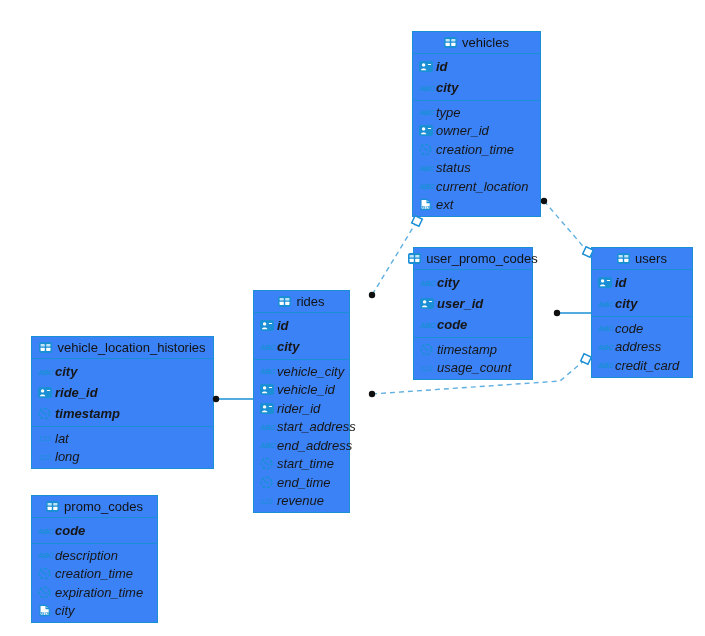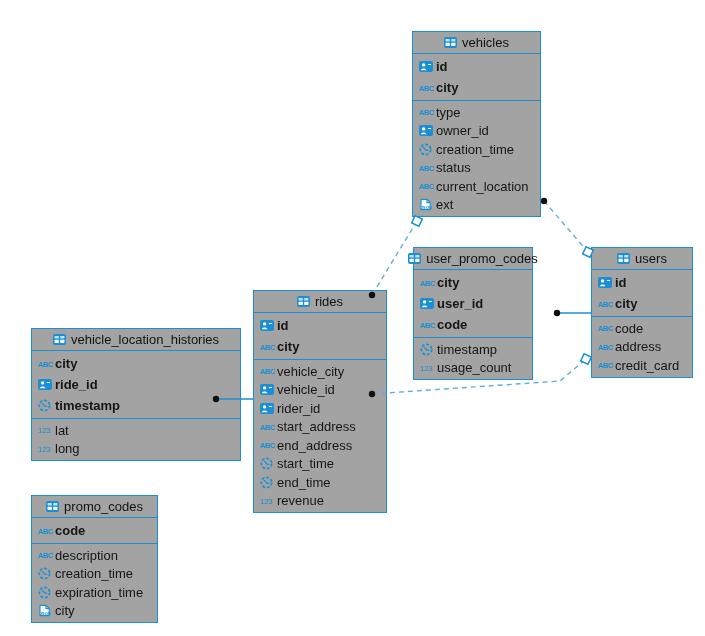--- a/index.html
+++ b/index.html
@@ -2,29 +2,29 @@
 <html style="--accent: #1b8fd6;"><head>
 <meta charset="utf-8">
 <style>
   html,body{margin:0;padding:0;}
   body{
     width:705px;height:636px;position:relative;overflow:hidden;
     background:#ffffff;
     font-family:"Liberation Sans","DejaVu Sans",sans-serif;
   }
   .table-card{
-    position:absolute;background:#a3a3a3;box-sizing:border-box;
+    position:absolute;background:#3b82f6;box-sizing:border-box;
     border:1.8px solid var(--accent);
   }
   .table-header{
     display:flex;justify-content:center;align-items:center;gap:5px;
     height:21px;border-bottom:1.6px solid var(--accent);
     font-size:13px;color:#121212;
   }
-  .table-section{padding:2px 0;}
+  .table-section{padding:2px 0;font-style:italic;}
   .section-keys{border-bottom:1.6px solid var(--accent);}
   .field-row{
     display:flex;align-items:center;height:18.5px;
     padding:0 6px;font-size:13px;color:#161616;white-space:nowrap;
   }
   .section-keys .field-row{height:21px;font-weight:bold;}
   .field-icon{
     width:17px;flex:0 0 17px;display:inline-flex;align-items:center;
   }
   .hdr-icon{display:inline-flex;align-items:center;}
@@ -243,21 +243,21 @@
         <div class="field-row">
           <span class="field-icon">
             <svg width="17" height="10" viewBox="0 0 17 10">
               <text x="0" y="8" font-size="7.6" font-weight="bold" letter-spacing="-0.5" font-family="Liberation Sans, DejaVu Sans, sans-serif" fill="#1b8fd6">ABC</text>
             </svg>
           </span>
           <span>credit_card</span>
         </div>
       </div>
     </div>
-    <div class="table-card" style="left: 253px; top: 290px; width: 134px;">
+    <div class="table-card" style="left: 253px; top: 290px; width: 97px;">
       <div class="table-header">
         <span class="hdr-icon">
           <svg width="13" height="11" viewBox="0 0 13 11">
             <rect width="13" height="11" rx="2" fill="#1b8fd6"></rect>
             <rect x="1.6" y="2" width="4.2" height="2.6" rx=".4" fill="#bfe3f6"></rect>
             <rect x="7.2" y="2" width="4.2" height="2.6" rx=".4" fill="#bfe3f6"></rect>
             <rect x="1.6" y="5.8" width="4.2" height="3.2" rx=".4" fill="#fff"></rect>
             <rect x="7.2" y="5.8" width="4.2" height="3.2" rx=".4" fill="#fff"></rect>
           </svg>
         </span>
@@ -352,21 +352,21 @@
         <div class="field-row">
           <span class="field-icon">
             <svg width="15" height="10" viewBox="0 0 15 10">
               <text x="0" y="8.2" font-size="8" letter-spacing="-0.3" font-family="Liberation Sans, DejaVu Sans, sans-serif" fill="#1b8fd6">123</text>
             </svg>
           </span>
           <span>revenue</span>
         </div>
       </div>
     </div>
-    <div class="table-card" style="left: 31px; top: 328px; width: 210px;">
+    <div class="table-card" style="left: 31px; top: 336px; width: 183px;">
       <div class="table-header">
         <span class="hdr-icon">
           <svg width="13" height="11" viewBox="0 0 13 11">
             <rect width="13" height="11" rx="2" fill="#1b8fd6"></rect>
             <rect x="1.6" y="2" width="4.2" height="2.6" rx=".4" fill="#bfe3f6"></rect>
             <rect x="7.2" y="2" width="4.2" height="2.6" rx=".4" fill="#bfe3f6"></rect>
             <rect x="1.6" y="5.8" width="4.2" height="3.2" rx=".4" fill="#fff"></rect>
             <rect x="7.2" y="5.8" width="4.2" height="3.2" rx=".4" fill="#fff"></rect>
           </svg>
         </span>

